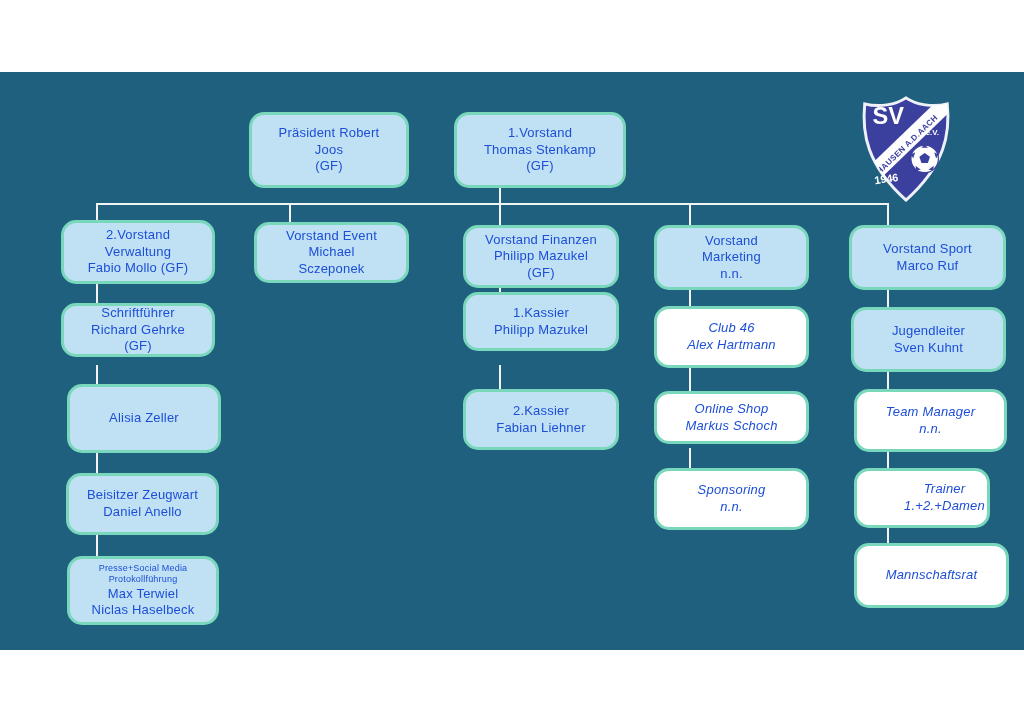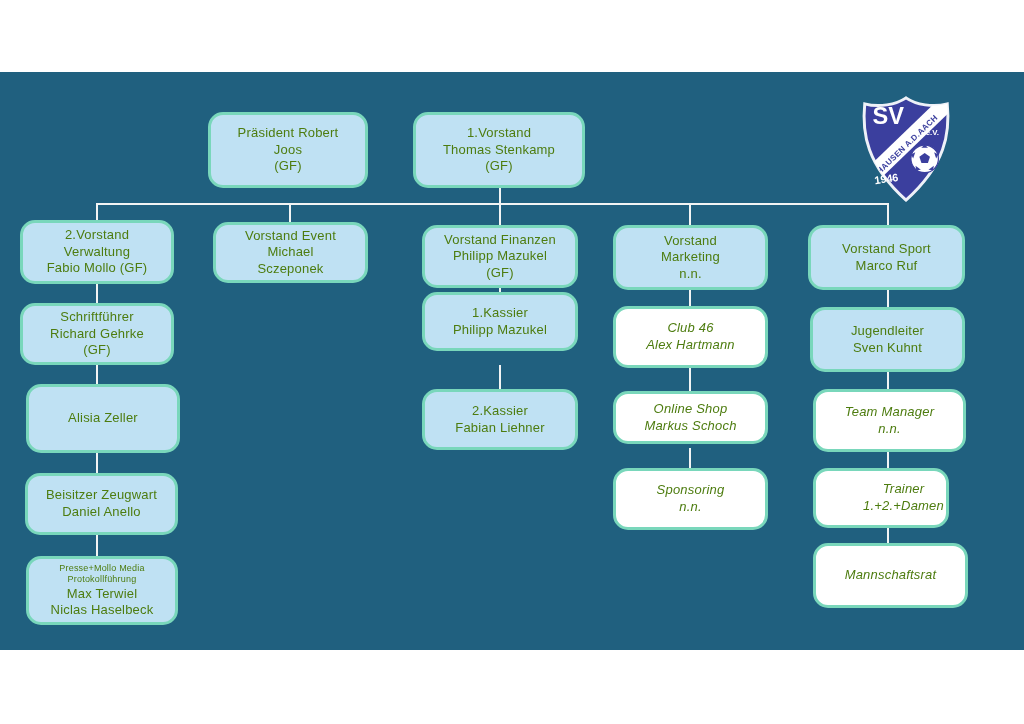--- a/index.html
+++ b/index.html
@@ -8,22 +8,22 @@
     font-family:"Liberation Sans", sans-serif;overflow:hidden;
   }
   .slide-band{
     position:absolute;left:0;top:72px;width:1024px;height:578px;
     background:#20607f;
   }
   .node{
     position:absolute;box-sizing:border-box;border:3px solid #79d7bb;
     border-radius:15px;display:flex;flex-direction:column;
     align-items:center;justify-content:center;text-align:center;
-    color:#4d7c0f;font-size:13px;line-height:1.28;letter-spacing:.2px;
-    white-space:pre-line;z-index:2;
+    color:#1d4ed8;font-size:13px;line-height:1.28;letter-spacing:.2px;
+    white-space:pre-line;z-index:2;margin-left:41px;
   }
   .node.blue{background:#bfe1f3;}
   .node.white{background:#ffffff;font-style:italic;}
   .node .small-text{font-size:9px;line-height:1.3;letter-spacing:.2px;white-space:pre-line;}
   .node .big-text{font-size:13px;line-height:1.25;white-space:pre-line;}
   .cline{position:absolute;background:#f2f4f4;z-index:1;}
   .logo{position:absolute;left:853px;top:92px;width:106px;height:114px;z-index:3;}
 </style>
 </head>
 <body>
@@ -68,30 +68,30 @@
 Sczeponek</div>
 <div class="node blue" style="left:422px;top:225px;width:156px;height:63px;">Vorstand Finanzen
 Philipp Mazukel
 (GF)</div>
 <div class="node blue" style="left:613px;top:225px;width:155px;height:65px;">Vorstand
 Marketing
 n.n.</div>
 <div class="node blue" style="left:808px;top:225px;width:157px;height:65px;text-align:center;">Vorstand Sport
 Marco Ruf</div>
 
-<div class="node blue" style="left:20px;top:303px;width:154px;height:62px;">Schriftführer
+<div class="node blue" style="left:20px;top:303px;width:154px;height:54px;">Schriftführer
 Richard Gehrke
 (GF)</div>
 <div class="node blue" style="left:26px;top:384px;width:154px;height:69px;">
   <span class="big-text">Alisia Zeller</span>
 </div>
 <div class="node blue" style="left:25px;top:473px;width:153px;height:62px;">Beisitzer Zeugwart
 Daniel Anello</div>
 <div class="node blue" style="left:26px;top:556px;width:152px;height:69px;">
-  <span class="small-text">Presse+Mollo Media
+  <span class="small-text">Presse+Social Media
 Protokollführung</span>
   <span class="big-text">Max Terwiel
 Niclas Haselbeck</span>
 </div>
 
 <div class="node blue" style="left:422px;top:292px;width:156px;height:59px;">1.Kassier
 Philipp Mazukel</div>
 <div class="node blue" style="left:422px;top:389px;width:156px;height:61px;text-align:center;">2.Kassier
 Fabian Liehner</div>
 

